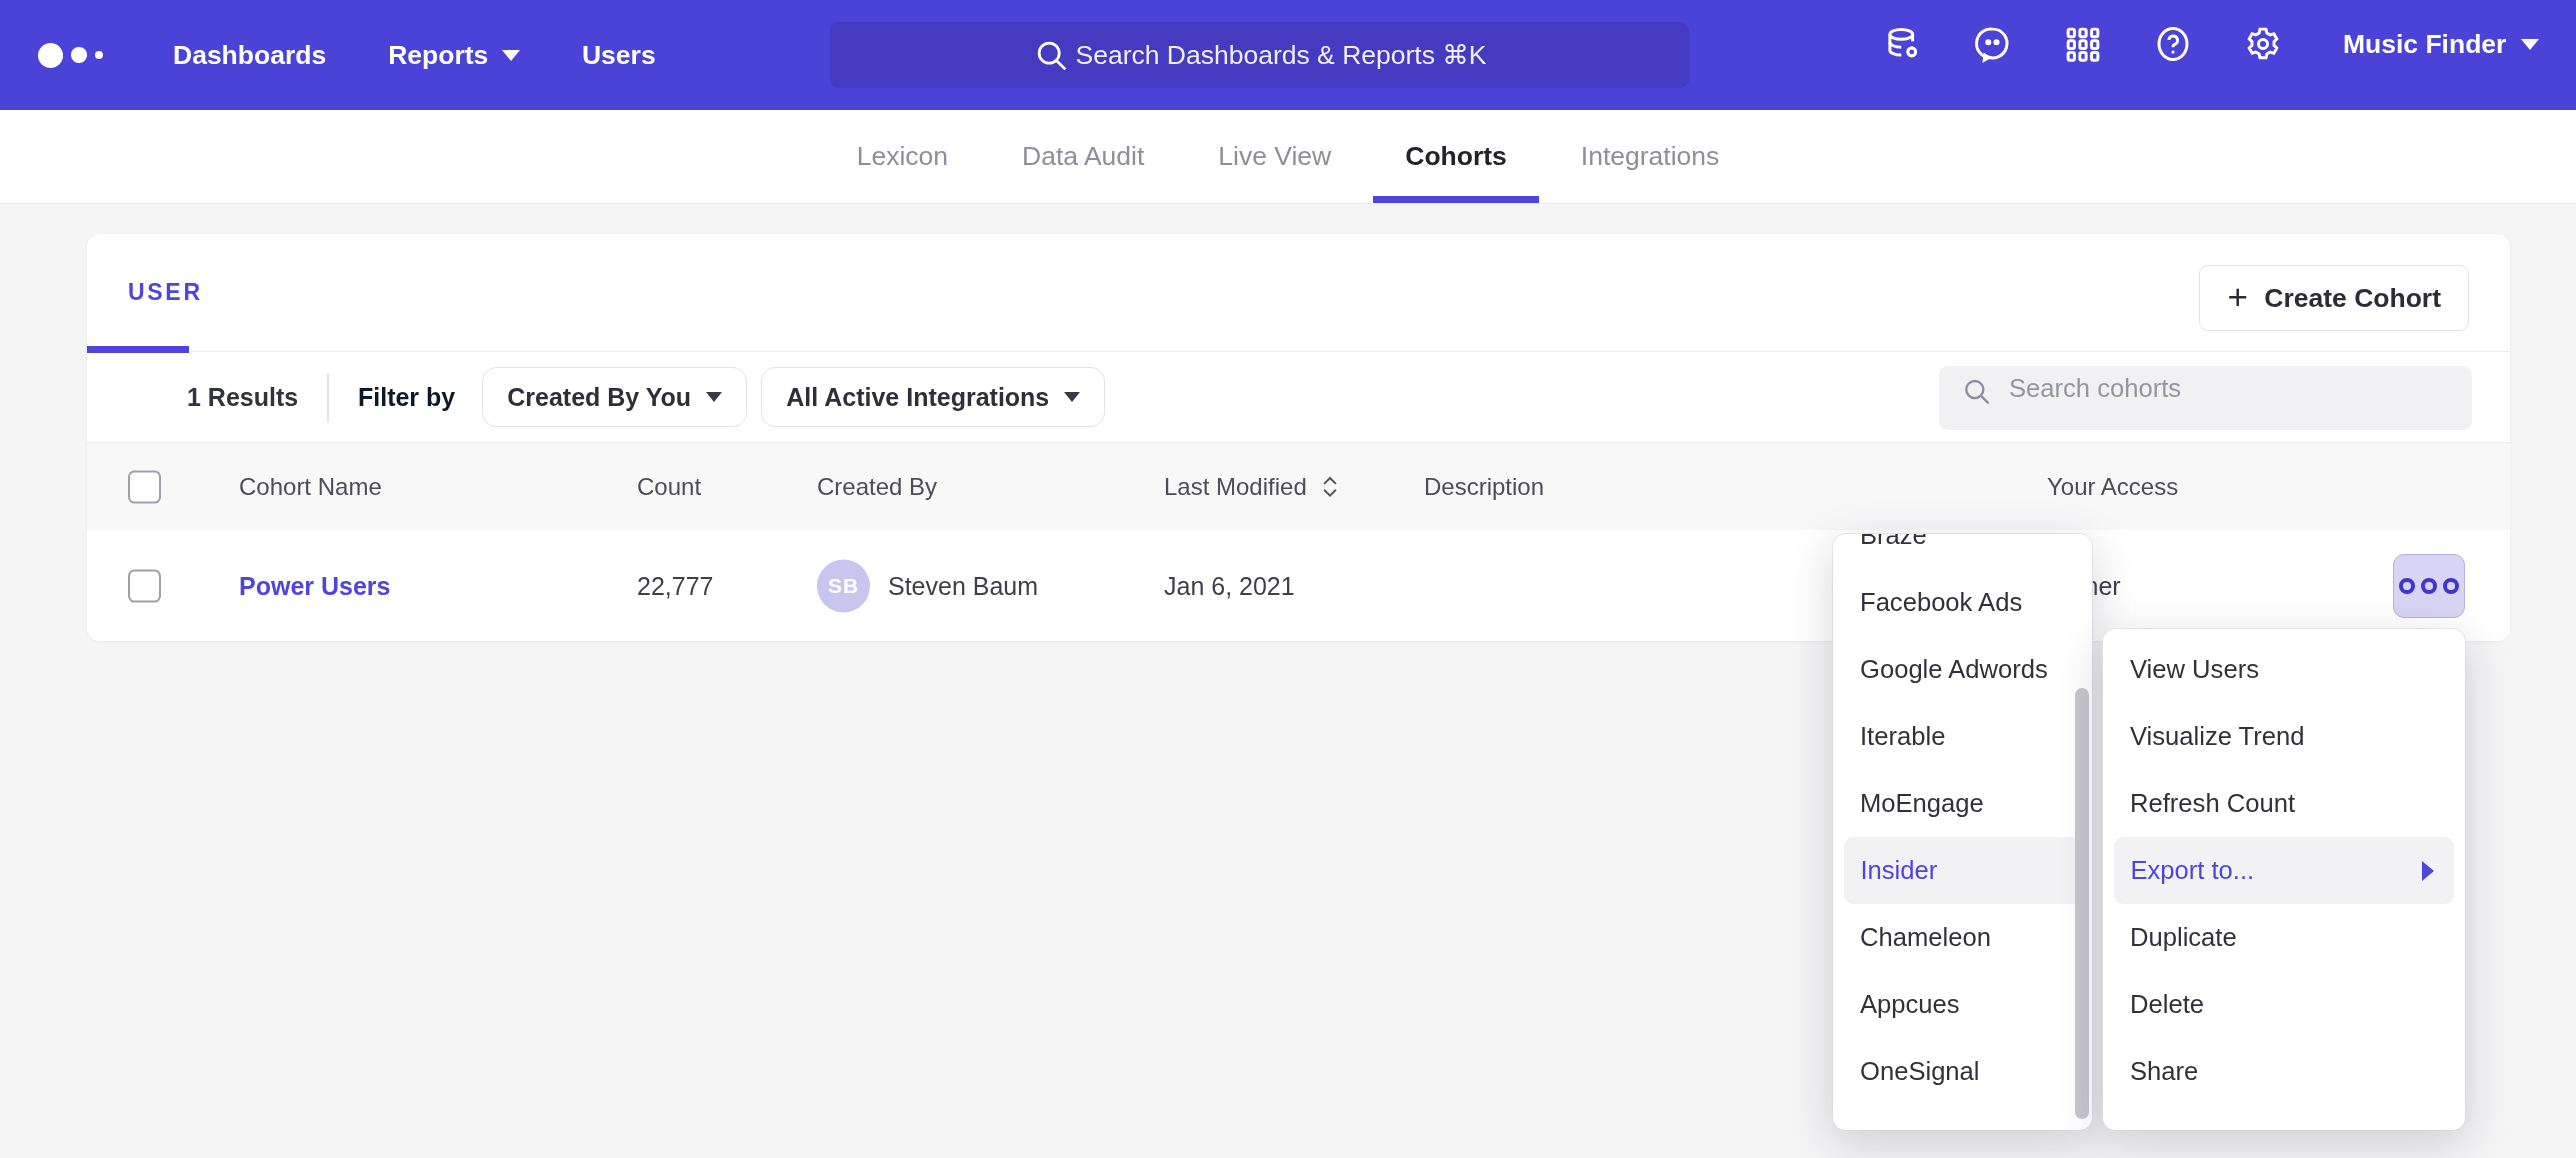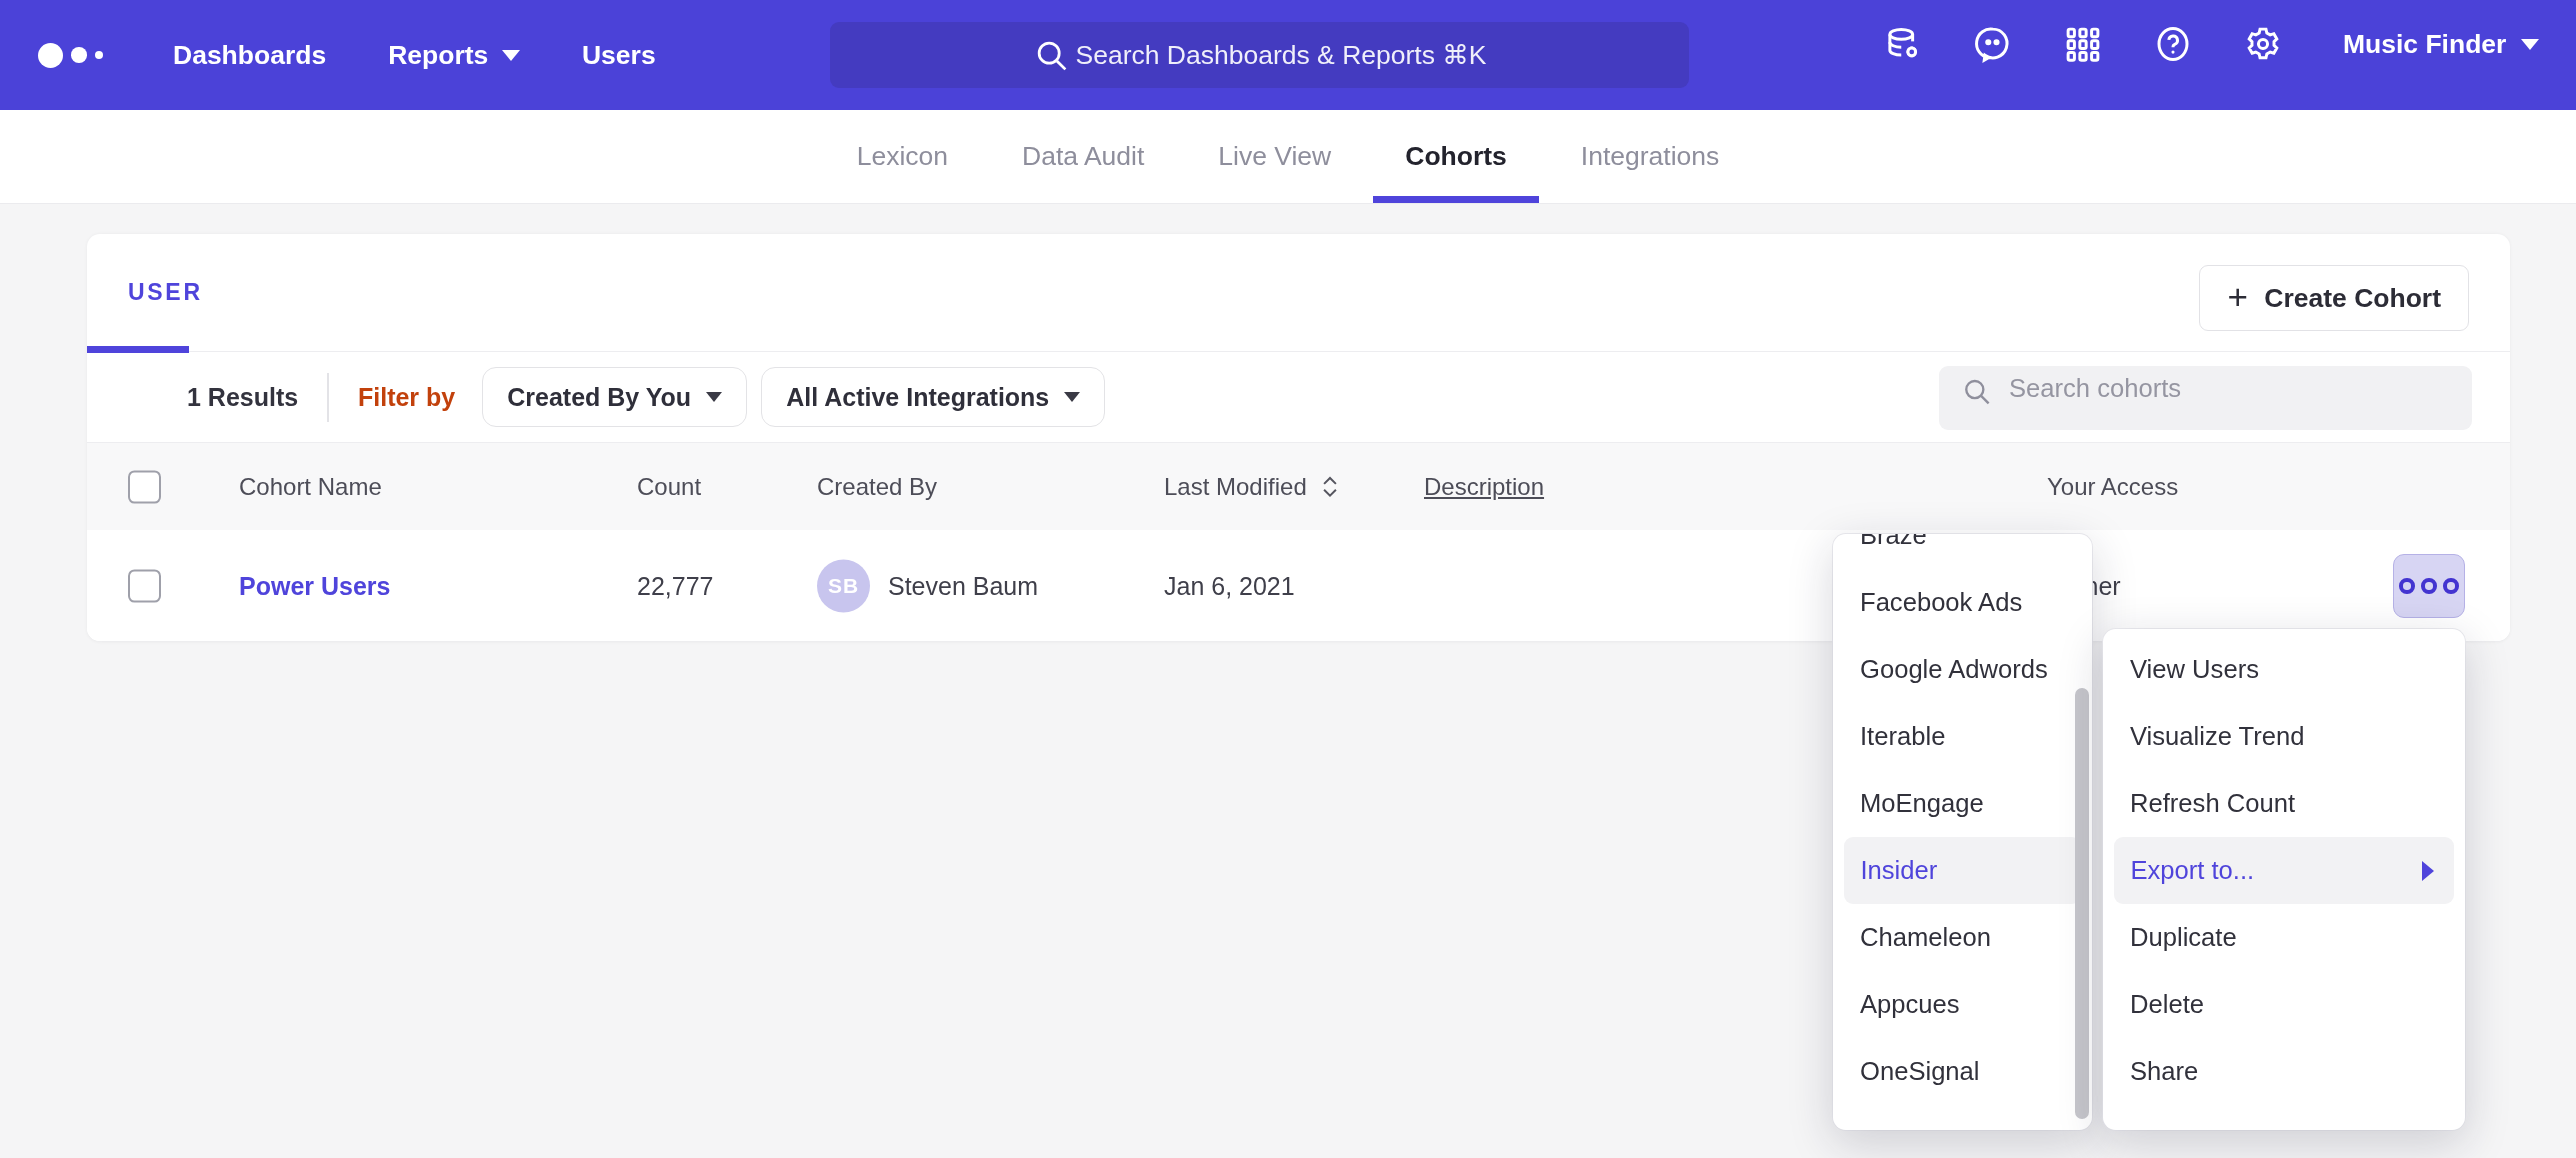--- a/index.html
+++ b/index.html
@@ -32,32 +32,32 @@
   .card { position:absolute; left:87px; top:234px; width:2423px; height:407px; background:#fff; border-radius:12.8px; box-shadow:0 0.9px 3.7px rgba(20,20,40,.05); z-index:1; }
   .card-head { position:relative; height:118px; border-bottom:1.8px solid #ededf0; display:flex; align-items:center; }
   .user-tab { margin-left:41px; color:#4f44db; font-size:23px; font-weight:bold; letter-spacing:2.7px; cursor:pointer; }
   .user-tab-underline { position:absolute; left:0; bottom:-1.8px; width:102px; height:6.4px; background:#4f44db; }
   .create-btn { position:absolute; right:41px; top:31px; height:66px; padding:0 27px; display:flex; align-items:center; gap:16.4px; border:1.8px solid #e2e2e6; border-radius:9px; background:#fff; font-size:26.5px; font-weight:bold; color:#2c2c36; cursor:pointer; font-family:inherit; }
   .plus { font-size:35px; font-weight:normal; line-height:1; margin-top:-3.7px; }
 
   .filter-row { position:relative; height:91px; border-bottom:0.9px solid #ededf0; display:flex; align-items:center; }
   .results { margin-left:100px; font-size:25px; font-weight:bold; color:#33333e; }
   .vdivider { width:1.8px; height:49px; background:#e3e3e7; margin:0 29px; }
-  .filter-by { font-size:25px; font-weight:bold; color:#c2410c; margin-right:27px; }
+  .filter-by { font-size:25px; font-weight:bold; color:#0f172a; margin-right:27px; }
   .drop-btn { height:60px; padding:0 24px; margin-right:14.6px; display:flex; align-items:center; gap:14.6px; border:1.8px solid #e3e3e6; border-radius:14px; background:#fff; font-size:25px; font-weight:bold; color:#2f2f3a; cursor:pointer; font-family:inherit; }
   .caret-dark { width:0; height:0; border-left:8.2px solid transparent; border-right:8.2px solid transparent; border-top:10px solid #3a3a45; }
   .cohort-search { position:absolute; right:38px; top:13.7px; width:533px; height:64px; background:#f1f1f3; border-radius:9px; display:flex; align-items:flex-start; padding:8px 22px; gap:16.4px; }
   .cohort-search input { border:none; outline:none; background:transparent; font-size:25.6px; color:#33333e; width:100%; font-family:inherit; }
   .cohort-search input::placeholder { color:#9595a1; }
 
   .table-header { position:relative; height:87px; background:#f8f8f9; font-size:24px; color:#4d4d58; }
   .table-row { position:relative; height:111px; background:#fff; border-radius:0 0 12.8px 12.8px; font-size:25px; color:#3f3f4a; }
   .cellpos { position:absolute; top:50%; transform:translateY(-50%); display:flex; align-items:center; }
   .c-check { left:41px; } .c-name { left:152px; } .c-count { left:550px; } .c-created { left:730px; }
-  .c-modified { left:1077px; } .c-desc { left:1337px;text-decoration:underline; } .c-access { left:1960px; }
+  .c-modified { left:1077px; } .c-desc { left:1337px; } .c-access { left:1960px; }
   .checkbox { width:33px; height:33px; border:2.7px solid #9fa0aa; border-radius:6.4px; background:#fff; cursor:pointer; }
   .sorticon { margin-left:12.8px; }
   .link { color:#4f44db; font-weight:bold; cursor:pointer; }
   .avatar { width:53px; height:53px; border-radius:50%; background:#c8c5ee; color:#fff; font-size:21px; font-weight:bold; display:flex; align-items:center; justify-content:center; margin-right:18px; letter-spacing:0.9px; }
   .actions-btn { position:absolute; left:2306px; top:24px; width:72px; height:64px; background:#d7d5f3; border:1.8px solid #b5b1e6; border-radius:11px; display:flex; align-items:center; justify-content:center; gap:6.4px; cursor:pointer; }
   .actions-btn i { width:15.5px; height:15.5px; border:4.6px solid #4334d0; border-radius:50%; }
 
   
   .menu-panel { position:absolute; background:#fff; border-radius:12.8px; box-shadow:0 12.8px 46px rgba(25,25,55,.18), 0 0 0 0.9px #ededf1; }
   .submenu { left:1833px; top:534px; width:259px; height:596px; overflow:hidden; z-index:5; }

